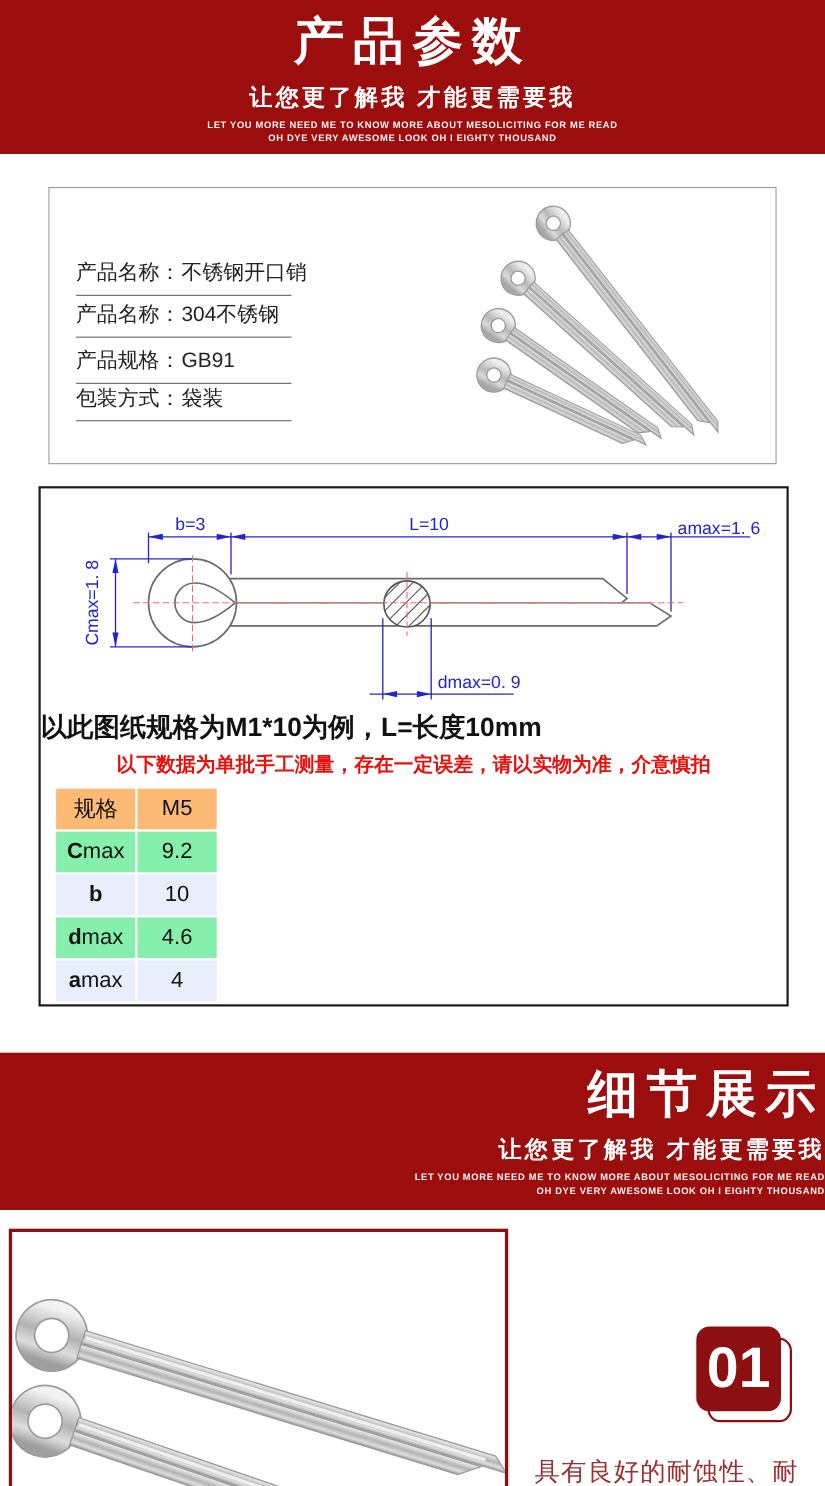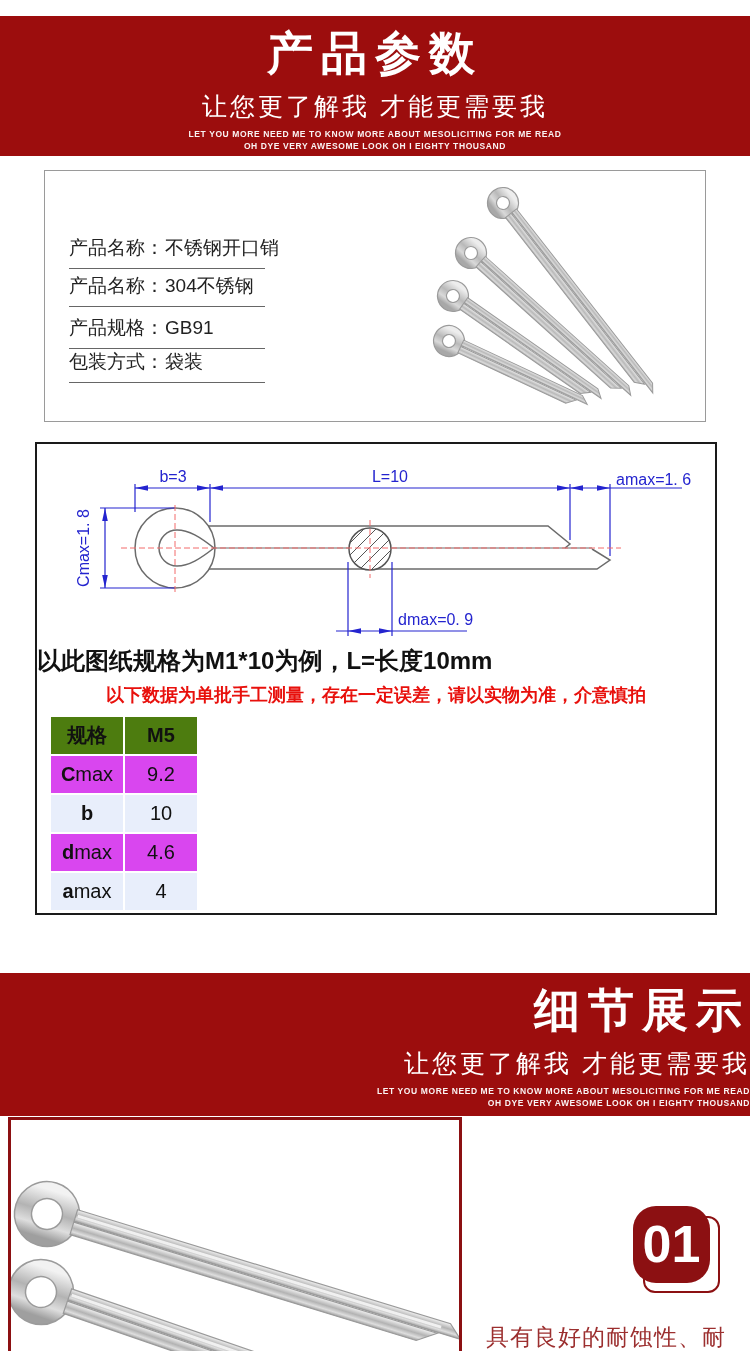--- a/index.html
+++ b/index.html
@@ -1,42 +1,42 @@
 <!DOCTYPE html>
 <html><head>
 <meta charset="utf-8">
 <style>
   html,body{margin:0;padding:0;background:#fff;}
   .page{position:relative;width:750px;height:1351px;background:#fff;overflow:hidden;
         font-family:"Liberation Sans","DejaVu Sans",sans-serif;}
   
-  .banner{position:absolute;left:0;width:750px;background:#9c0d0d;color:#fff;text-align:center;margin-top:16px;}
+  .banner{position:absolute;left:0;width:750px;background:#9c0d0d;color:#fff;text-align:center;}
   .banner-title{font-size:46px;font-weight:bold;letter-spacing:8px;padding-top:12px;line-height:1.1;}
-  .banner-sub{font-size:25px;letter-spacing:3px;margin-top:11px;}
+  .banner-sub{font-size:21px;letter-spacing:3px;margin-top:11px;font-weight:bold;}
   .banner-en{font-size:8.5px;font-weight:bold;letter-spacing:.6px;line-height:11px;margin-top:6px;opacity:.95;}
   .banner-dash{width:58px;height:4px;background:#fff;margin:13px auto 0 auto;}
   
   .info-box{position:absolute;left:44px;top:170px;width:660px;height:250px;border:1px solid #9a9a9a;background:#fff;}
   .info-row{position:absolute;left:24px;width:196px;border-bottom:1px solid #666;padding-bottom:7px;
             font-size:19px;color:#222;white-space:nowrap;}
   .info-row .val{margin-left:1px;}
   
   .spec-box{position:absolute;left:35px;top:442px;width:678px;height:469px;border:2px solid #1a1a1a;background:#fff;}
   .spec-caption{position:absolute;left:0;top:201px;width:100%;text-align:left;font-size:24px;font-weight:bold;color:#111;}
   .spec-note{position:absolute;left:0;top:239px;width:100%;text-align:center;font-size:18px;font-weight:bold;color:#e8100c;}
   .spec-table{position:absolute;left:12px;top:271px;border-collapse:separate;border-spacing:2px;background:#fff;}
   .spec-table td{width:70px;height:35px;text-align:center;vertical-align:middle;font-size:20px;color:#111;}
-  .spec-table .hd{background:#4d7c0f;font-weight:bold;}
-  .spec-table .ra{background:#d946ef;}
+  .spec-table .hd{background:#fdba74;font-weight:normal;}
+  .spec-table .ra{background:#86efac;}
   .spec-table .rb{background:#e8eefb;}
   .spec-table .kb{font-weight:bold;}
   
   .photo-frame{position:absolute;left:8px;top:1117px;width:448px;height:234px;border:3px solid #8c1012;background:#fff;overflow:hidden;}
   .badge-shadow{position:absolute;left:643px;top:1216px;width:73px;height:73px;border:2px solid #8c1012;border-radius:12px;background:#fff;}
-  .badge{position:absolute;left:633px;top:1206px;width:77px;height:77px;border-radius:23px;background:#8c1012;
+  .badge{position:absolute;left:633px;top:1206px;width:77px;height:77px;border-radius:12px;background:#8c1012;
          color:#fff;font-size:52px;font-weight:bold;text-align:center;line-height:77px;}
   .detail-desc{position:absolute;left:486px;top:1322px;width:260px;font-size:23px;color:#9c2f2f;letter-spacing:1px;}
   svg text{font-family:"Liberation Sans","DejaVu Sans",sans-serif;}
 </style>
 </head>
 <body>
 
 <div class="page">
 
   <div class="banner" style="top:0;height:140px;">

